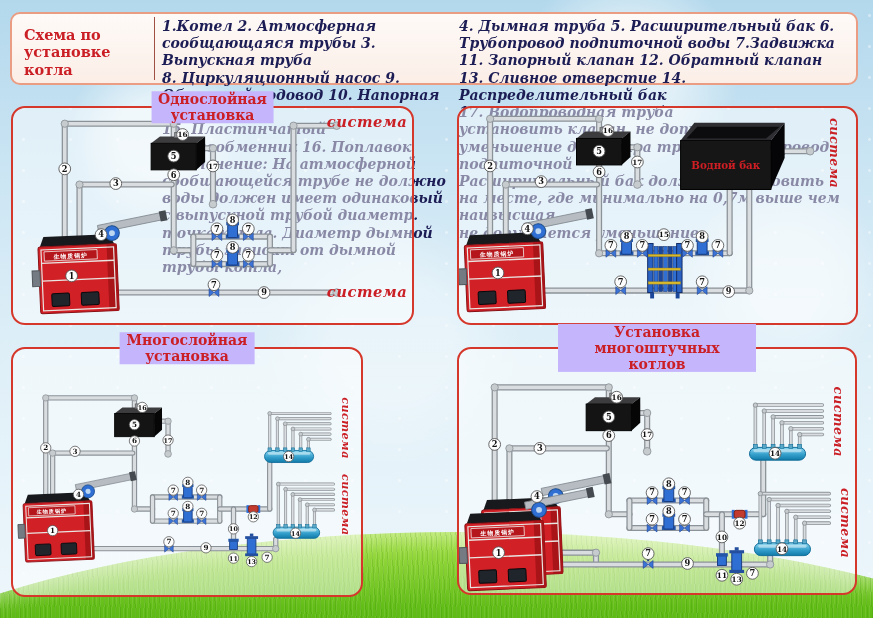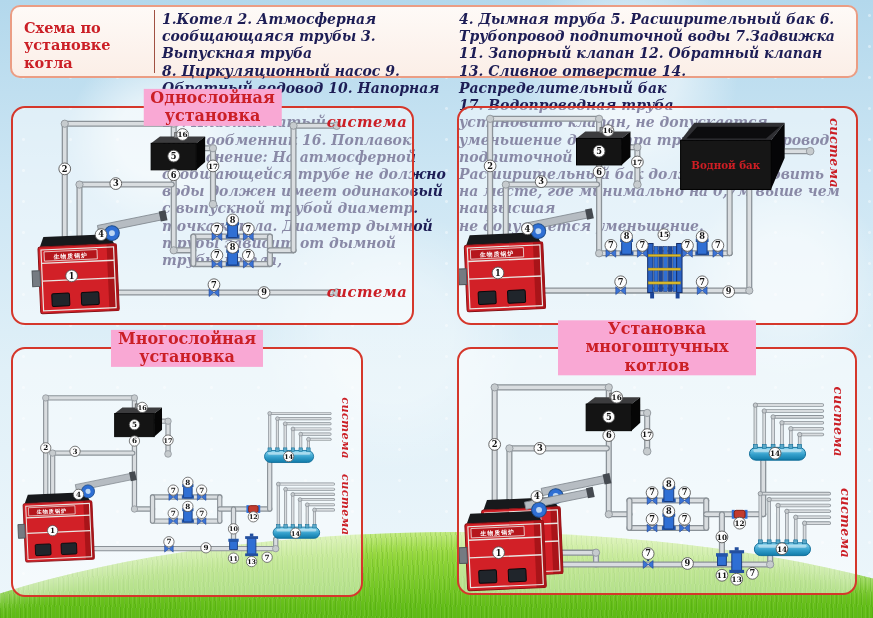--- a/index.html
+++ b/index.html
@@ -15,40 +15,40 @@
       linear-gradient(180deg,#b3d8ec 0%,#cde6f4 30%,#e0f0f8 60%,#edf6fb 100%);}
   .sky .speck{position:absolute;inset:0;
     background-image:radial-gradient(circle, rgba(255,255,255,.8) 0 1px, transparent 2px);
     background-size:47px 31px;opacity:.5;}
   .grass{position:absolute;left:-22%;top:532px;width:150%;height:420px;border-radius:50%;
     background:linear-gradient(180deg,#a8e24a 0%,#62bd17 18%,#3d9e0b 45%,#2e8a07 100%);
     box-shadow:inset 0 8px 18px rgba(255,255,255,.35);}
   .grass .blades{position:absolute;inset:0;border-radius:50%;
     background:repeating-linear-gradient(94deg, rgba(255,255,255,.09) 0 1px, transparent 1px 4px),
                repeating-linear-gradient(86deg, rgba(20,90,0,.12) 0 1px, transparent 1px 5px);}
-  .header{position:absolute;left:10px;top:5px;width:848px;height:73px;
+  .header{position:absolute;left:10px;top:12px;width:848px;height:73px;
     border:2px solid #eb9d84;border-radius:10px;
     background:linear-gradient(180deg,#fefaf7,#fbeee7);
     display:flex;align-items:stretch;box-sizing:border-box;}
   .h-title{width:126px;padding:12px 4px 0 12px;color:#cb1f26;font-weight:bold;
     font-size:14.5px;line-height:1.2;}
   .h-div{width:0;border-left:1.6px solid #a05042;margin:3px 0;}
   .h-col{font-size:14px;font-weight:bold;font-style:italic;color:#1d1d55;
     line-height:1.23;white-space:pre-line;padding:4px 2px 0 7px;}
   .h-col.c1{width:288px;}
   .h-col.c2{flex:1;padding-right:12px;}
   .panel{position:absolute;border:2px solid #d5372b;border-radius:14px;
     background:rgba(255,255,255,.48);box-sizing:border-box;}
   .p0{left:11px;top:106px;width:403px;height:219px;}
   .p1{left:457px;top:106px;width:401px;height:219px;}
   .p2{left:11px;top:347px;width:352px;height:250px;}
   .p3{left:457px;top:347px;width:400px;height:248px;}
   .p-title{position:absolute;left:50%;top:0;transform:translate(-50%,-52%);
-    color:#cb1f26;font-weight:bold;font-size:16px;line-height:1.15;text-align:center;
-    white-space:pre-line;background:#f9a8d4;padding:0 7px;z-index:3;}
+    color:#cb1f26;font-weight:bold;font-size:14px;line-height:1.15;text-align:center;
+    white-space:pre-line;background:#c4b5fd;padding:0 7px;z-index:3;}
   .diagram{position:absolute;inset:0;width:100%;height:100%;z-index:2;}
 </style>
 </head>
 <body>
 
 <div class="stage">
   <div class="sky">
     <div class="speck"></div>
   </div>
   <div class="grass">

